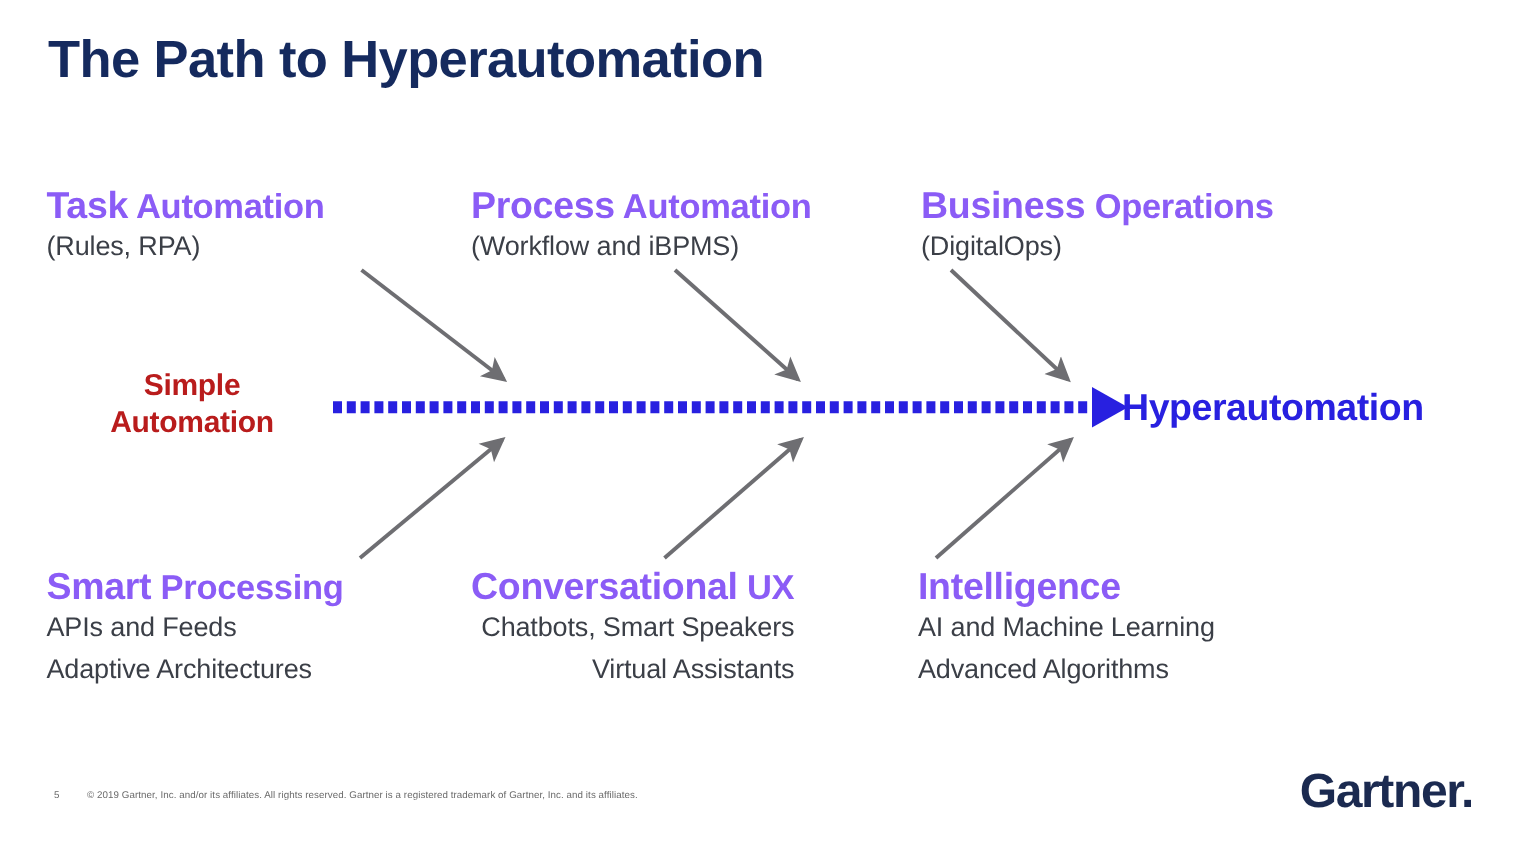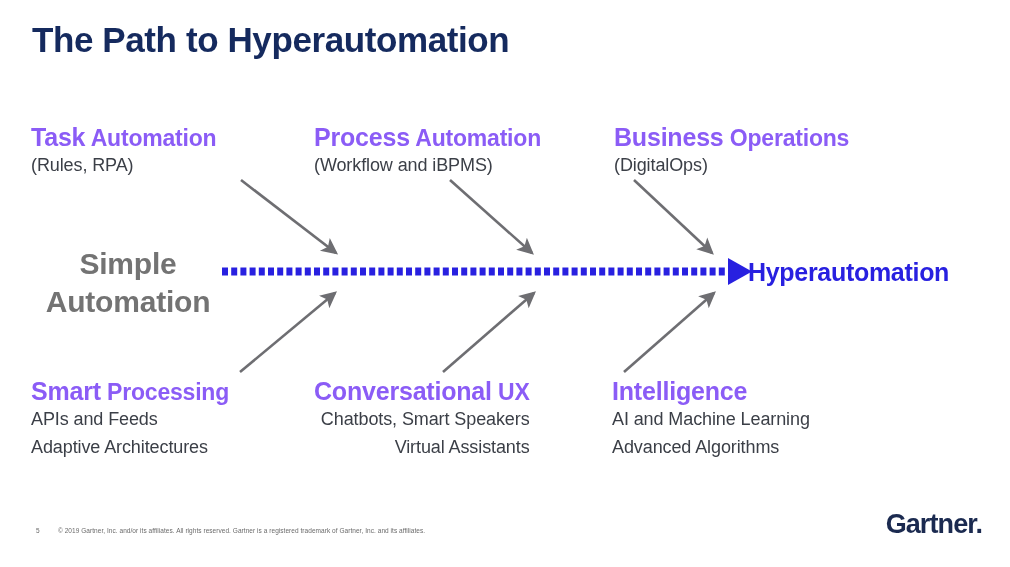--- a/index.html
+++ b/index.html
@@ -60,23 +60,23 @@
   .node-conv      { left: 314px; top: 377px; text-align: right; }
   .node-intel     { left: 612px; top: 377px; }
 
   
   .axis-label-left {
     position: absolute;
     left: 40px;
     top: 245px;
     width: 176px;
     text-align: center;
-    font-size: 30px;
+    font-size: 20px;
     font-weight: bold;
-    color: #737373;
+    color: #b91c1c;
     line-height: 1.25;
     letter-spacing: -0.2px;
   }
   .axis-label-right {
     position: absolute;
     left: 748px;
     top: 258px;
     font-size: 25px;
     font-weight: bold;
     color: #2820e0;
@@ -109,21 +109,21 @@
     top: 527px;
     font-size: 6.5px;
     color: #6a6a6a;
     letter-spacing: 0.05px;
     white-space: nowrap;
   }
   .brand-logo {
     position: absolute;
     right: 28px;
     top: 509px;
-    font-size: 27px;
+    font-size: 32px;
     font-weight: bold;
     color: #1b2a50;
     letter-spacing: -0.9px;
   }
 </style>
 </head>
 <body>
 
 <div class="slide">
 

